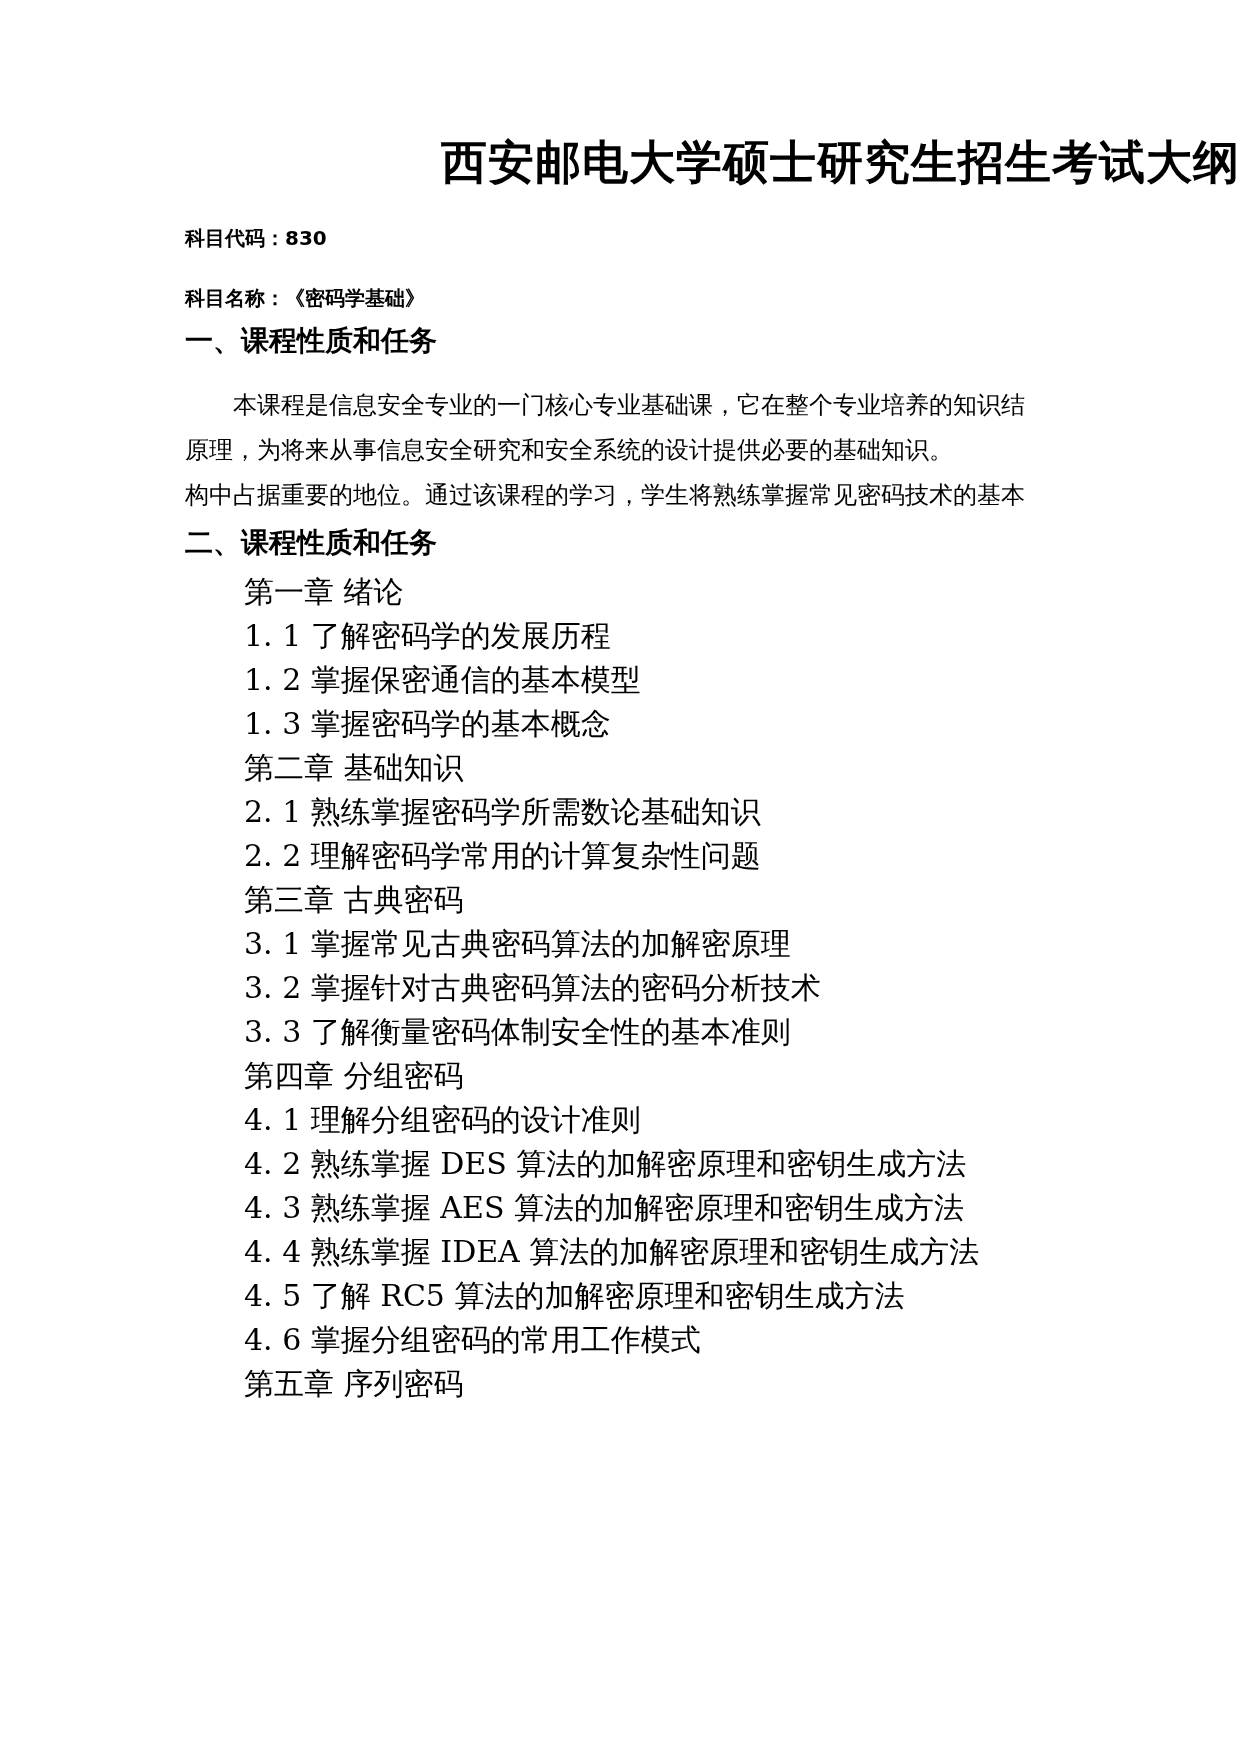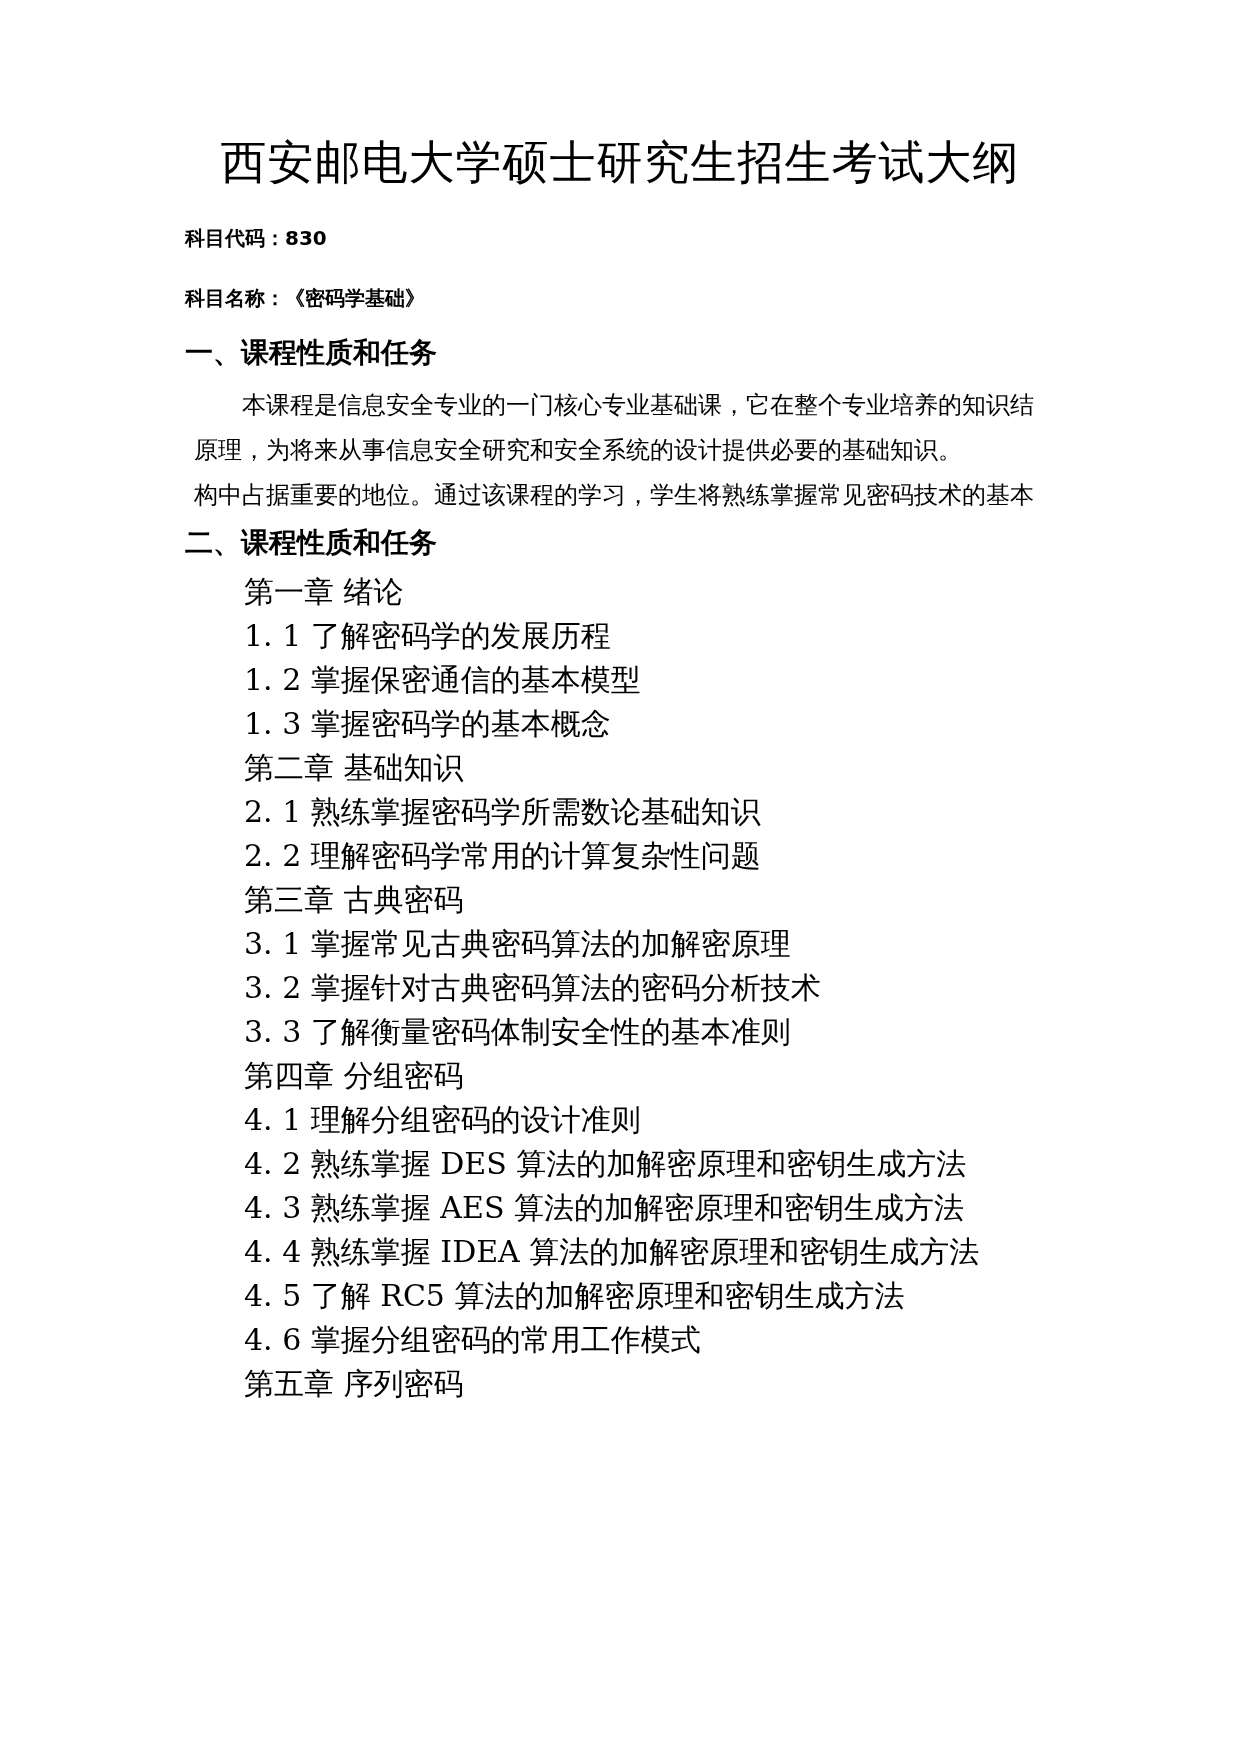--- a/index.html
+++ b/index.html
@@ -1,32 +1,32 @@
 <!DOCTYPE html>
 <html><head>
 <meta charset="utf-8">
 <style>
   html, body { margin: 0; padding: 0; background: #ffffff; }
   body { width: 1240px; height: 1754px; position: relative; overflow: hidden; color: #000; }
   .page { position: absolute; left: 0; top: 0; width: 1240px; height: 1754px; }
   .title {
-    position: absolute; left: 0; top: 132px; width: 1240px; text-align: center;
-    font-family: "DejaVu Sans", sans-serif; font-weight: normal; font-size: 46px; line-height: 60px;
+    position: absolute; left: 0; top: 132px; width: 1240px; text-align: right;
+    font-family: "DejaVu Sans", sans-serif; font-weight: bold; font-size: 46px; line-height: 60px;
     letter-spacing: 1px;
   }
   .meta {
     position: absolute; left: 185px;
     font-family: "DejaVu Sans", sans-serif; font-weight: bold; font-size: 20px; line-height: 36px;
   }
   .section {
     position: absolute; left: 185px;
     font-family: "DejaVu Sans", sans-serif; font-weight: bold; font-size: 28px; line-height: 38px;
   }
   .para {
-    position: absolute; left: 194px; width: 870px;
+    position: absolute; left: 185px; width: 870px;
     font-family: "DejaVu Serif", serif; font-size: 24px; line-height: 45px;
   }
   .para .line { display: block; white-space: nowrap; }
   .para .indent { padding-left: 48px; }
   .list { position: absolute; left: 244px; top: 570px; margin: 0; padding: 0; list-style: none; }
   .list li {
     font-family: "DejaVu Serif", serif; font-size: 30px; line-height: 44px; height: 44px;
     white-space: nowrap;
   }
 </style>
@@ -38,21 +38,21 @@
   <div class="title">西安邮电大学硕士研究生招生考试大纲</div>
 
   <div class="meta" style="top:220px;">
     <span>科目代码：</span><span>830</span>
   </div>
 
   <div class="meta" style="top:280px;">
     <span>科目名称：</span><span>《密码学基础》</span>
   </div>
 
-  <div class="section" style="top:334px;text-align:right;">一、课程性质和任务</div>
+  <div class="section" style="top:322px;text-align:right;">一、课程性质和任务</div>
 
   <div class="para" style="top:383px;">
     <span class="line indent">本课程是信息安全专业的一门核心专业基础课，它在整个专业培养的知识结</span>
     <span class="line">原理，为将来从事信息安全研究和安全系统的设计提供必要的基础知识。</span>
     <span class="line">构中占据重要的地位。通过该课程的学习，学生将熟练掌握常见密码技术的基本</span>
   </div>
 
   <div class="section" style="top:524px;">二、课程性质和任务</div>
 
   <ul class="list">

